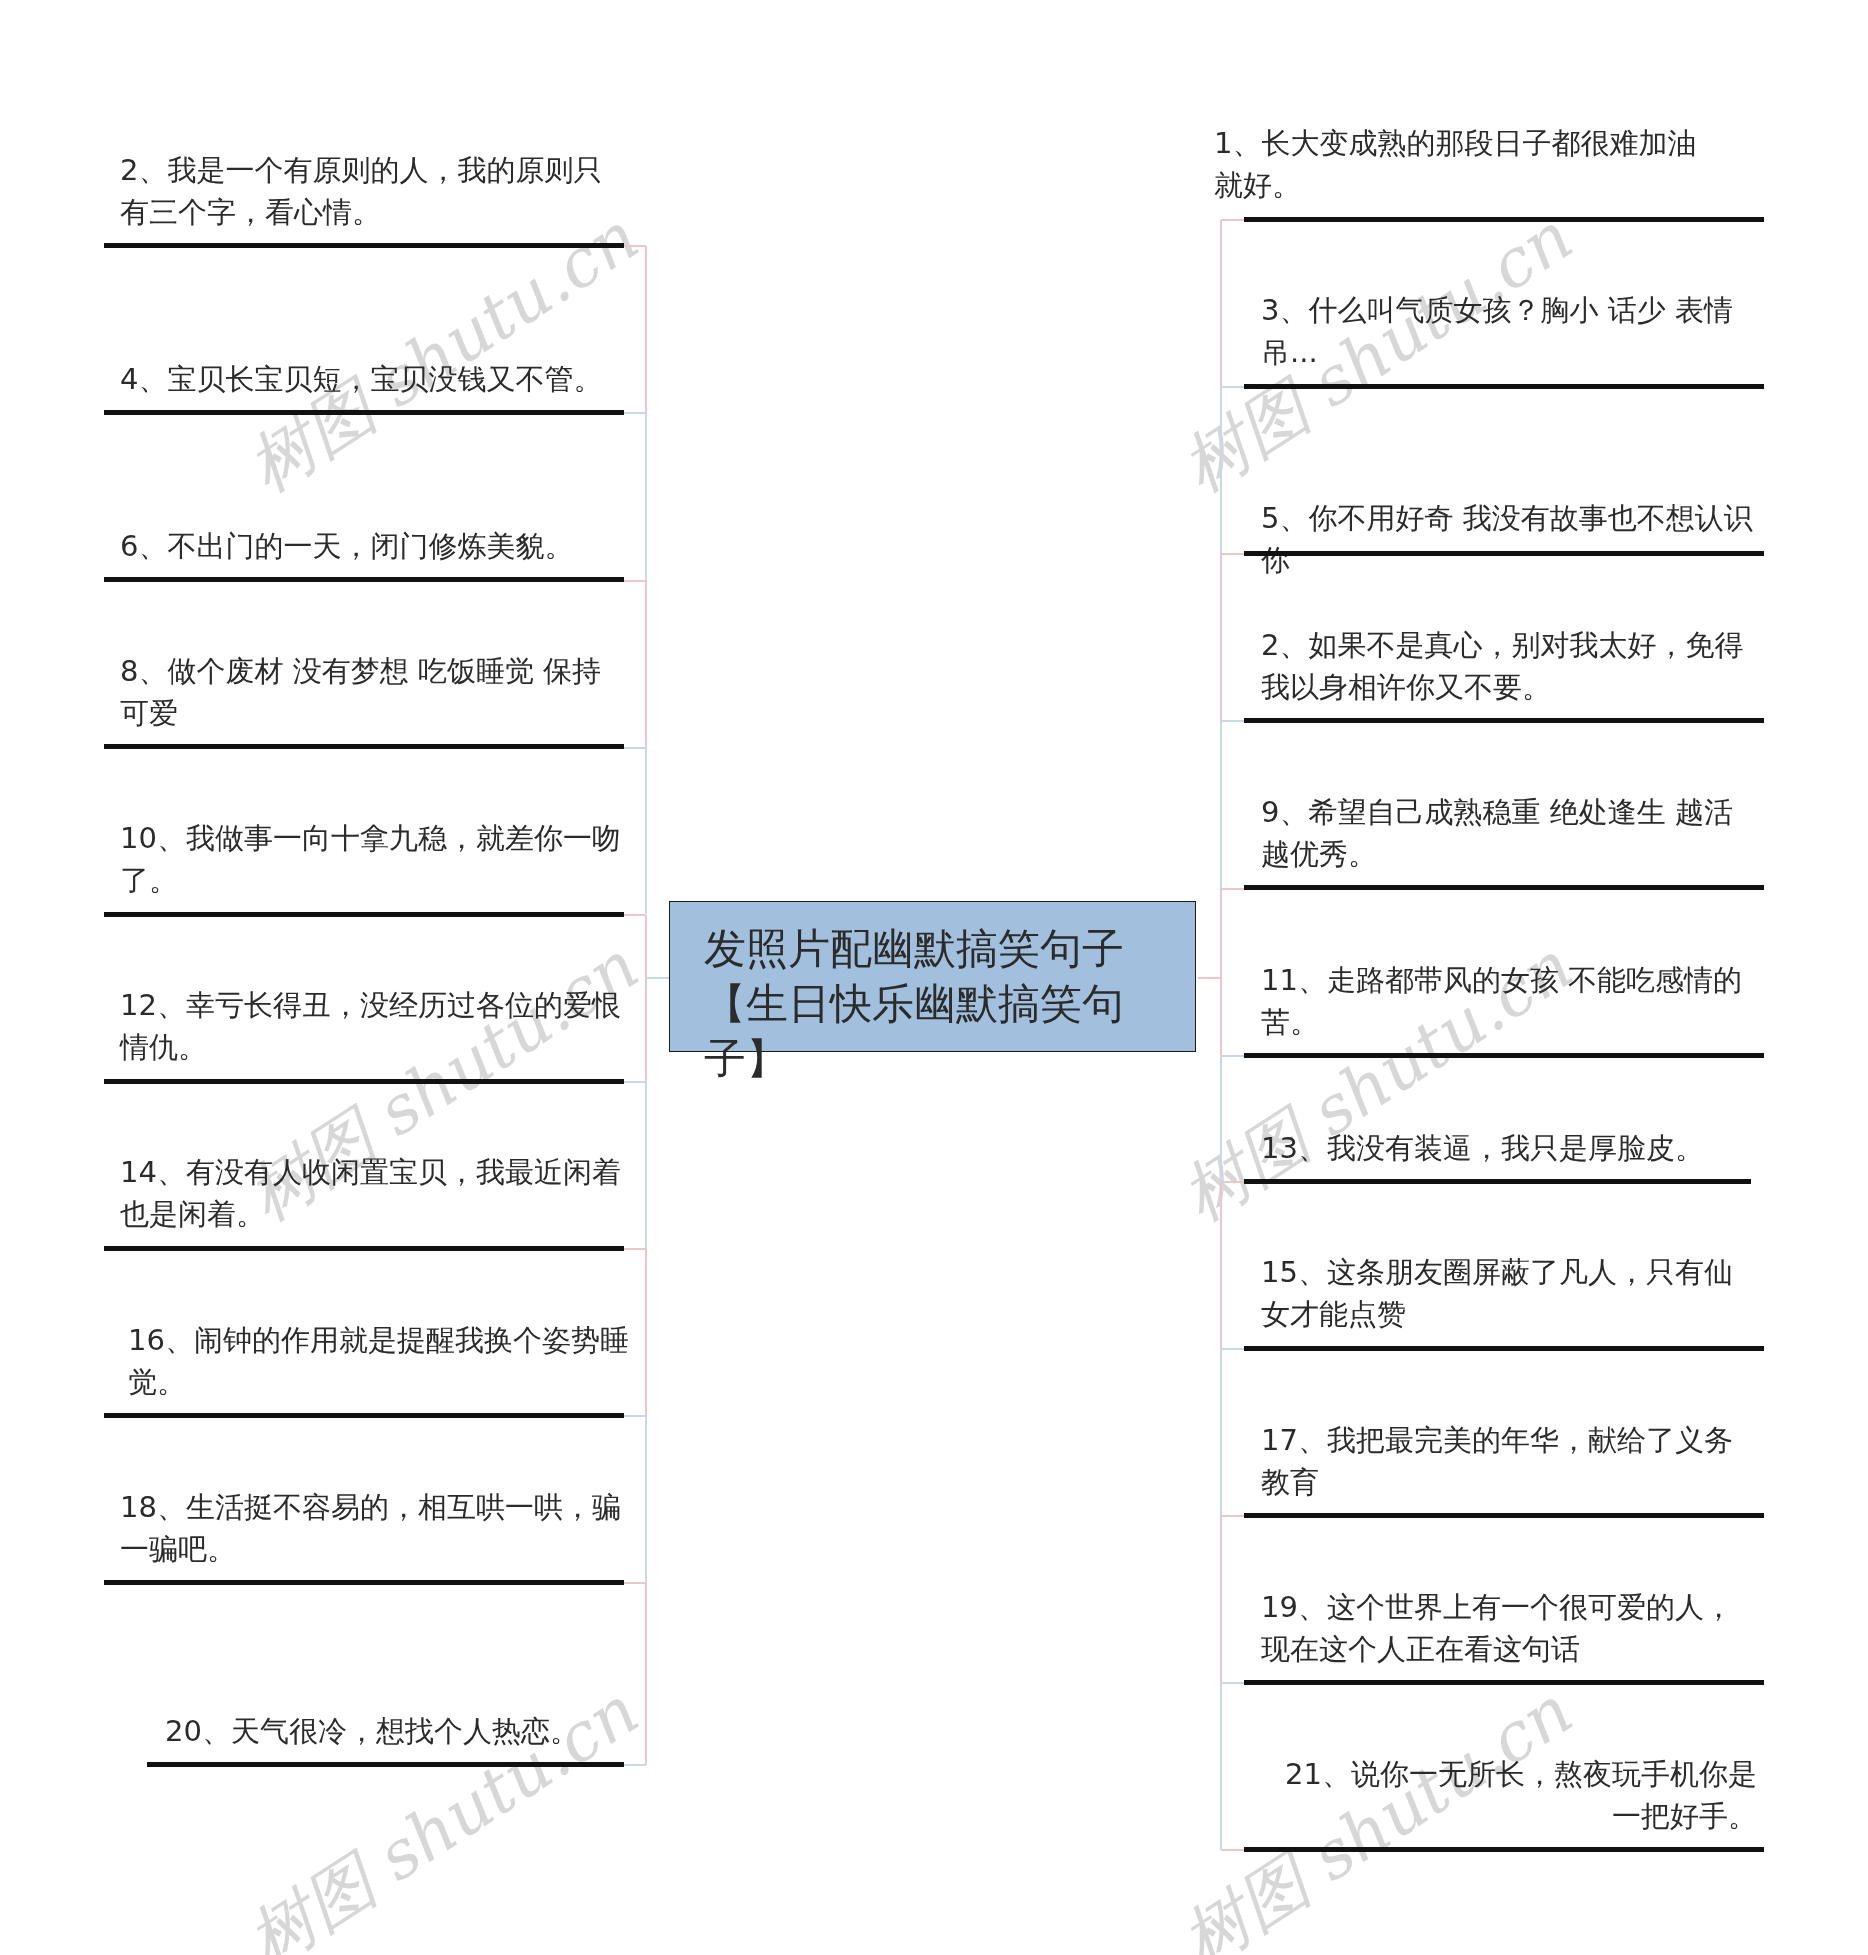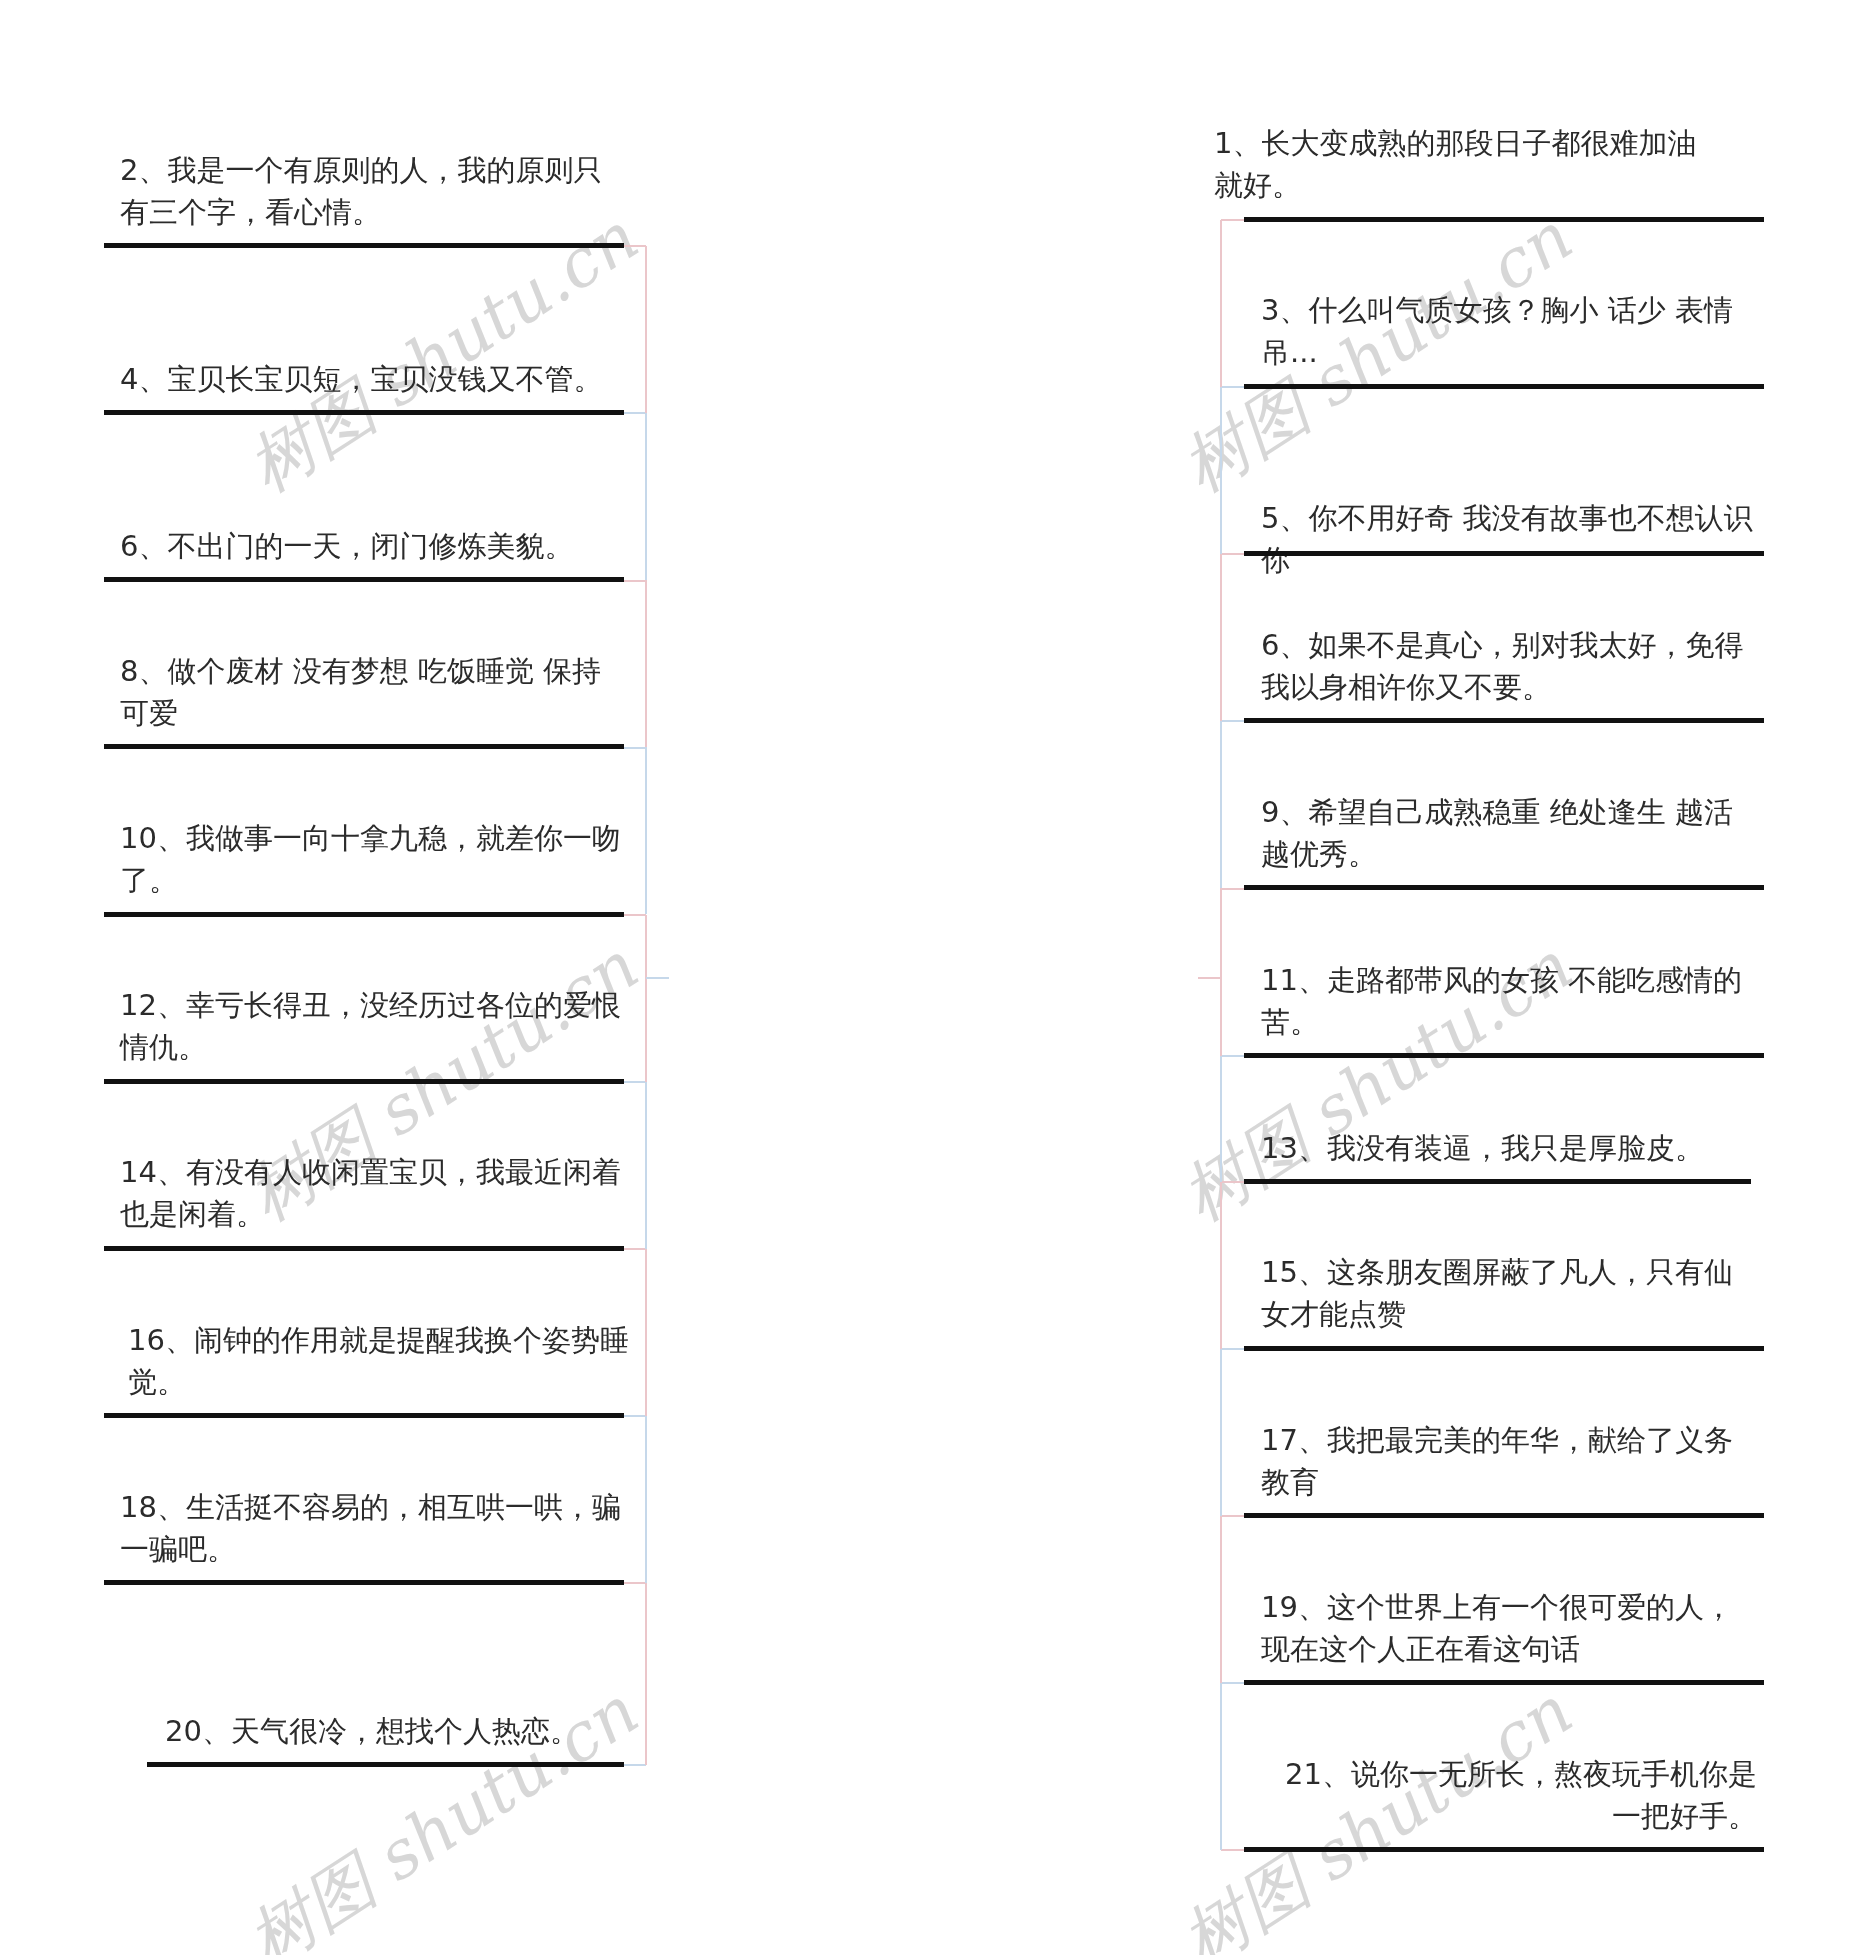--- a/index.html
+++ b/index.html
@@ -69,20 +69,23 @@
       <div class="seg" style="left: 1220px; top: 721px; width: 2.2px; height: 167px; background: rgb(198, 216, 234);"></div>
       <div class="seg" style="left: 1220px; top: 888px; width: 2.2px; height: 168px; background: rgb(235, 198, 202);"></div>
       <div class="seg" style="left: 1220px; top: 1056px; width: 2.2px; height: 126px; background: rgb(198, 216, 234);"></div>
       <div class="seg" style="left: 1220px; top: 1182px; width: 2.2px; height: 167px; background: rgb(235, 198, 202);"></div>
       <div class="seg" style="left: 1220px; top: 1349px; width: 2.2px; height: 167px; background: rgb(198, 216, 234);"></div>
       <div class="seg" style="left: 1220px; top: 1516px; width: 2.2px; height: 167px; background: rgb(235, 198, 202);"></div>
       <div class="seg" style="left: 1220px; top: 1683px; width: 2.2px; height: 167px; background: rgb(198, 216, 234);"></div>
       <div class="seg" style="left: 1198px; top: 977px; width: 23.4px; height: 2.2px; background: rgb(235, 198, 202);"></div>
     </div>
 
+  <div class="center-node">
+    <div class="center-title">发照片配幽默搞笑句子【生日快乐幽默搞笑句子】</div>
+  </div>
 
   <div id="left-branch">
       <div>
         <div class="node-text" style="left: 120px; width: 504px; top: 150px; height: 83px; display: flex; align-items: flex-end;">2、我是一个有原则的人，我的原则只有三个字，看心情。</div>
         <div class="underline" style="left: 104px; width: 520px; top: 243px;"></div>
       </div>
       <div>
         <div class="node-text" style="left: 120px; width: 504px; top: 317px; height: 83px; display: flex; align-items: flex-end;">4、宝贝长宝贝短，宝贝没钱又不管。</div>
         <div class="underline" style="left: 104px; width: 520px; top: 410px;"></div>
       </div>
@@ -127,21 +130,21 @@
       </div>
       <div>
         <div class="node-text" style="left: 1261px; width: 496px; top: 290px; height: 83px; display: flex; align-items: flex-end;">3、什么叫气质女孩？胸小 话少 表情吊...</div>
         <div class="underline" style="left: 1244px; width: 520px; top: 384px;"></div>
       </div>
       <div>
         <div class="node-text" style="left: 1261px; width: 496px; top: 458px; height: 83px; display: flex; align-items: flex-end; margin-top: 40px;">5、你不用好奇 我没有故事也不想认识你</div>
         <div class="underline" style="left: 1244px; width: 520px; top: 551px;"></div>
       </div>
       <div>
-        <div class="node-text" style="left: 1261px; width: 496px; top: 625px; height: 83px; display: flex; align-items: flex-end;">6、如果不是真心，别对我太好，免得我以身相许你又不要。</div>
+        <div class="node-text" style="left: 1261px; width: 496px; top: 625px; height: 83px; display: flex; align-items: flex-end;">2、如果不是真心，别对我太好，免得我以身相许你又不要。</div>
         <div class="underline" style="left: 1244px; width: 520px; top: 718px;"></div>
       </div>
       <div>
         <div class="node-text" style="left: 1261px; width: 496px; top: 792px; height: 83px; display: flex; align-items: flex-end;">9、希望自己成熟稳重 绝处逢生 越活越优秀。</div>
         <div class="underline" style="left: 1244px; width: 520px; top: 885px;"></div>
       </div>
       <div>
         <div class="node-text" style="left: 1261px; width: 496px; top: 960px; height: 83px; display: flex; align-items: flex-end;">11、走路都带风的女孩 不能吃感情的苦。</div>
         <div class="underline" style="left: 1244px; width: 520px; top: 1053px;"></div>
       </div>

